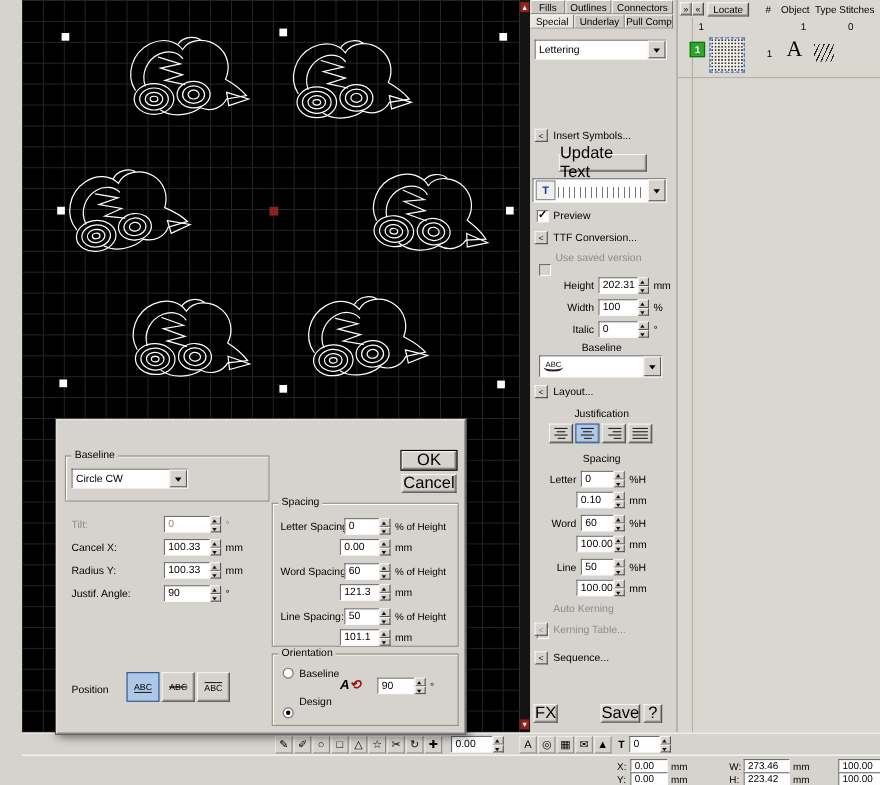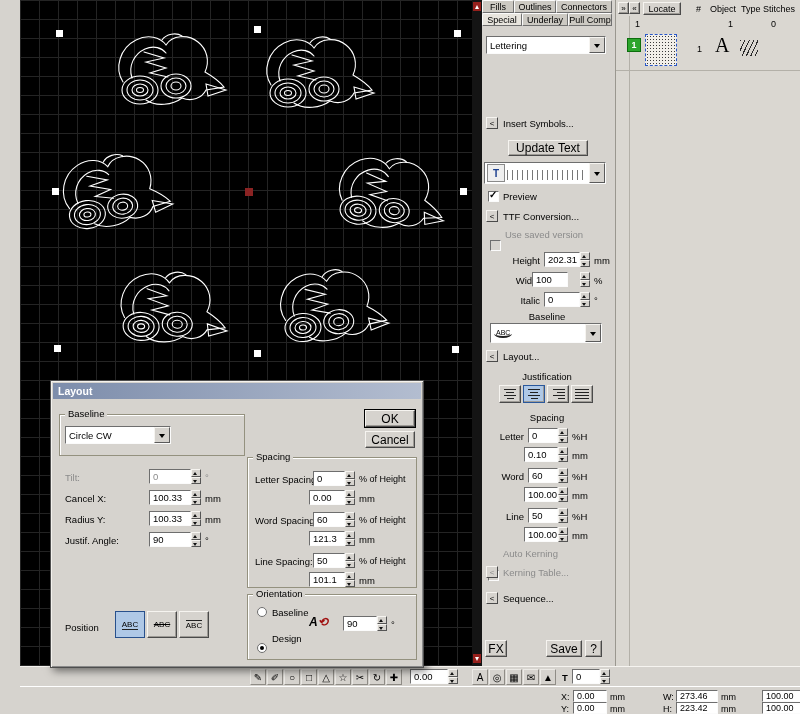--- a/index.html
+++ b/index.html
@@ -19,21 +19,21 @@
   .tbox{background:#fff;border:1px solid;border-color:#6e6e6e #fbfbfb #fbfbfb #6e6e6e;height:15px;
         font-size:9.5px;display:inline-flex;align-items:center;padding:0 3px;box-sizing:border-box;white-space:nowrap;overflow:hidden;}
   .tbox.dis{color:#8b8b8b;}
   .combo{background:#fff;border:1px solid;border-color:#6e6e6e #fbfbfb #fbfbfb #6e6e6e;display:flex;align-items:center;
          box-sizing:border-box;padding-left:3px;font-size:9.5px;}
   .carr{margin-left:auto;width:14px;align-self:stretch;background:#d6d3ce;border:1px solid;
         border-color:#f6f4f0 #5a5a5a #5a5a5a #f6f4f0;display:flex;align-items:center;justify-content:center;}
   .carr::after{content:"";border:3px solid transparent;border-top:4px solid #000;margin-top:4px;}
   .btn{background:#d6d3ce;border:1px solid;border-color:#f6f4f0 #4a4a4a #4a4a4a #f6f4f0;
        box-shadow:inset -1px -1px 0 #9d9a95;display:flex;align-items:center;justify-content:center;
-       font-size:12px;box-sizing:border-box;}
+       font-size:15px;box-sizing:border-box;}
   .btn.default{outline:1px solid #000;}
   .exp{width:12px;height:12px;background:#d6d3ce;border:1px solid;border-color:#f6f4f0 #4a4a4a #4a4a4a #f6f4f0;
        display:flex;align-items:center;justify-content:center;font-size:8px;box-sizing:border-box;}
   .spin{display:inline-flex;flex-direction:column;width:10px;height:15px;}
   .spin i{flex:1;background:#d6d3ce;border:1px solid;border-color:#f6f4f0 #555 #555 #f6f4f0;position:relative;box-sizing:border-box;}
   .spin i::after{content:"";position:absolute;left:1px;top:2px;border-left:2.5px solid transparent;border-right:2.5px solid transparent;}
   .spin i.up::after{border-bottom:3.5px solid #111;}
   .spin i.dn::after{border-top:3.5px solid #111;}
   .cb{width:11px;height:11px;background:#fff;border:1px solid;border-color:#6e6e6e #fbfbfb #fbfbfb #6e6e6e;position:relative;box-sizing:border-box;}
   .cb.checked::after{content:"✓";position:absolute;left:0px;top:-3px;font-size:10px;font-weight:bold;}
@@ -177,21 +177,21 @@
 
     <span class="lab abs" style="left:0;top:255px;width:58px;text-align:right">Height</span>
     <span class="tbox abs" style="left:62px;top:252px;width:36px">202.31</span>
     <span class="spin abs" style="left:98px;top:252px">
         <i class="up"></i>
         <i class="dn"></i>
       </span>
     <span class="lab abs" style="left:112px;top:255px">mm</span>
 
     <span class="lab abs" style="left:0;top:275px;width:58px;text-align:right">Width</span>
-    <span class="tbox abs" style="left:50px;top:272px;width:36px">100</span>
+    <span class="tbox abs" style="left:62px;top:272px;width:36px">100</span>
     <span class="spin abs" style="left:98px;top:272px">
         <i class="up"></i>
         <i class="dn"></i>
       </span>
     <span class="lab abs" style="left:112px;top:275px">%</span>
 
     <span class="lab abs" style="left:0;top:295px;width:58px;text-align:right">Italic</span>
     <span class="tbox abs" style="left:62px;top:292px;width:36px">0</span>
     <span class="spin abs" style="left:98px;top:292px">
         <i class="up"></i>
@@ -359,21 +359,20 @@
     <span class="tbox sfield abs" style="left:656px;top:15px;width:42px">223.42</span>
     <span class="slab abs" style="left:701px;top:17px">mm</span>
 
     <span class="tbox sfield abs" style="left:742px;top:3px;width:42px">100.00</span>
     <span class="slab abs" style="left:787px;top:5px">%</span>
     <span class="tbox sfield abs" style="left:742px;top:15px;width:42px">100.00</span>
     <span class="slab abs" style="left:787px;top:17px">%</span>
   </div>
 
   <div class="dialog">
-    <div class="dtitle">Layout</div>
 
     <div class="btn default abs" style="left:314px;top:29px;width:50px;height:17px">OK</div>
     <div class="btn abs" style="left:314px;top:50px;width:50px;height:17px">Cancel</div>
 
     <div class="group" style="left:8px;top:33px;width:184px;height:40px"></div>
     <span class="glabel" style="left:14px;top:27px">Baseline</span>
     <div class="combo abs" style="left:14px;top:45px;width:106px;height:18px">
       <span>Circle CW</span>
       <span class="carr"></span>
     </div>

